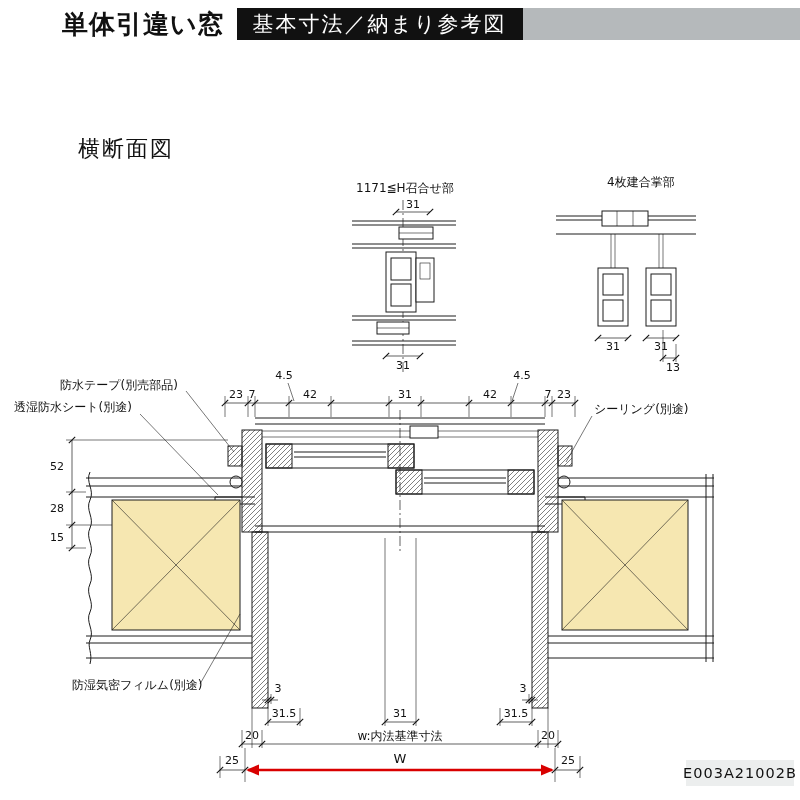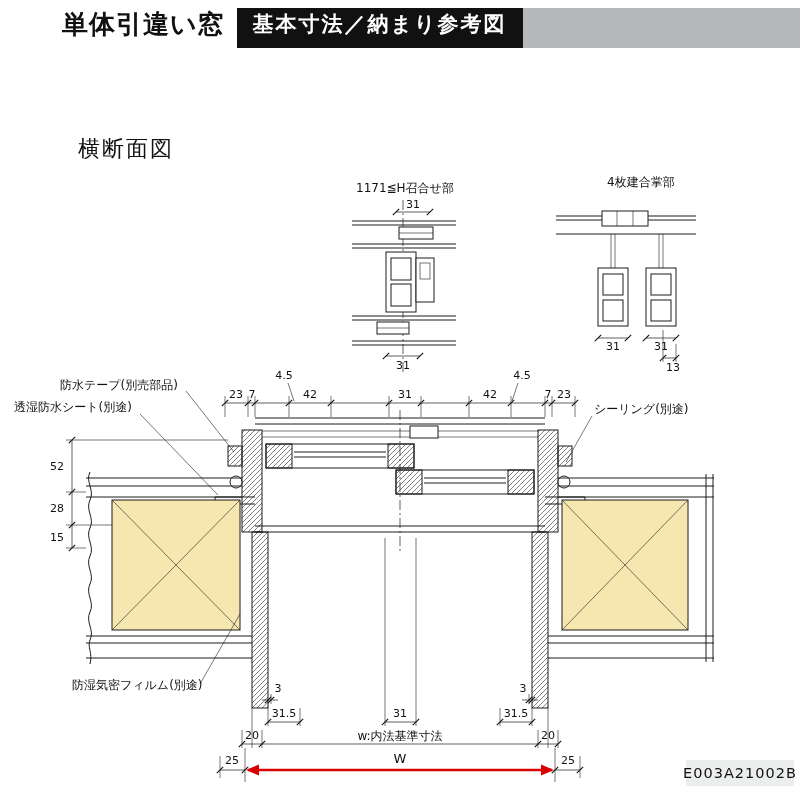--- a/index.html
+++ b/index.html
@@ -1,22 +1,22 @@
 <!DOCTYPE html>
 <html><head>
 <meta charset="utf-8">
 <style>
   * { margin:0; padding:0; box-sizing:border-box; }
   html,body { width:800px; height:800px; background:#fff;
     font-family:"DejaVu Sans","Liberation Sans",sans-serif; color:#111; }
   .page { position:relative; width:800px; height:800px; background:#fff; overflow:hidden; }
 
-  .header { position:absolute; left:62px; right:0; top:8px; height:40px; display:flex; align-items:stretch; }
+  .header { position:absolute; left:62px; right:0; top:8px; height:32px; display:flex; align-items:stretch; }
   .title { font-size:26px; font-weight:bold; letter-spacing:1px; line-height:32px; white-space:nowrap; }
-  .title-badge { margin-left:12px; background:#111; color:#fff; font-size:21px; font-weight:bold;
+  .title-badge { margin-left:12px; background:#111; color:#fff; font-size:21px; font-weight:normal;
     line-height:32px; padding:0 16px; letter-spacing:2px; white-space:nowrap; }
   .header-bar { flex:1; background:#b5b9bb; }
 
   .subheader { position:absolute; left:62px; top:74px; display:flex; align-items:center; font-size:17px; }
   .subheader .badge { margin-left:10px; background:#c6cac9; font-weight:bold; padding:2px 15px; font-size:17px; }
 
   .section-label { position:absolute; left:78px; top:134px; font-size:22px; letter-spacing:2px; }
 
   svg.drawing { position:absolute; left:0; top:0; width:800px; height:800px; }
   svg .ln   { stroke:#1c1c1c; stroke-width:1; fill:none; }

